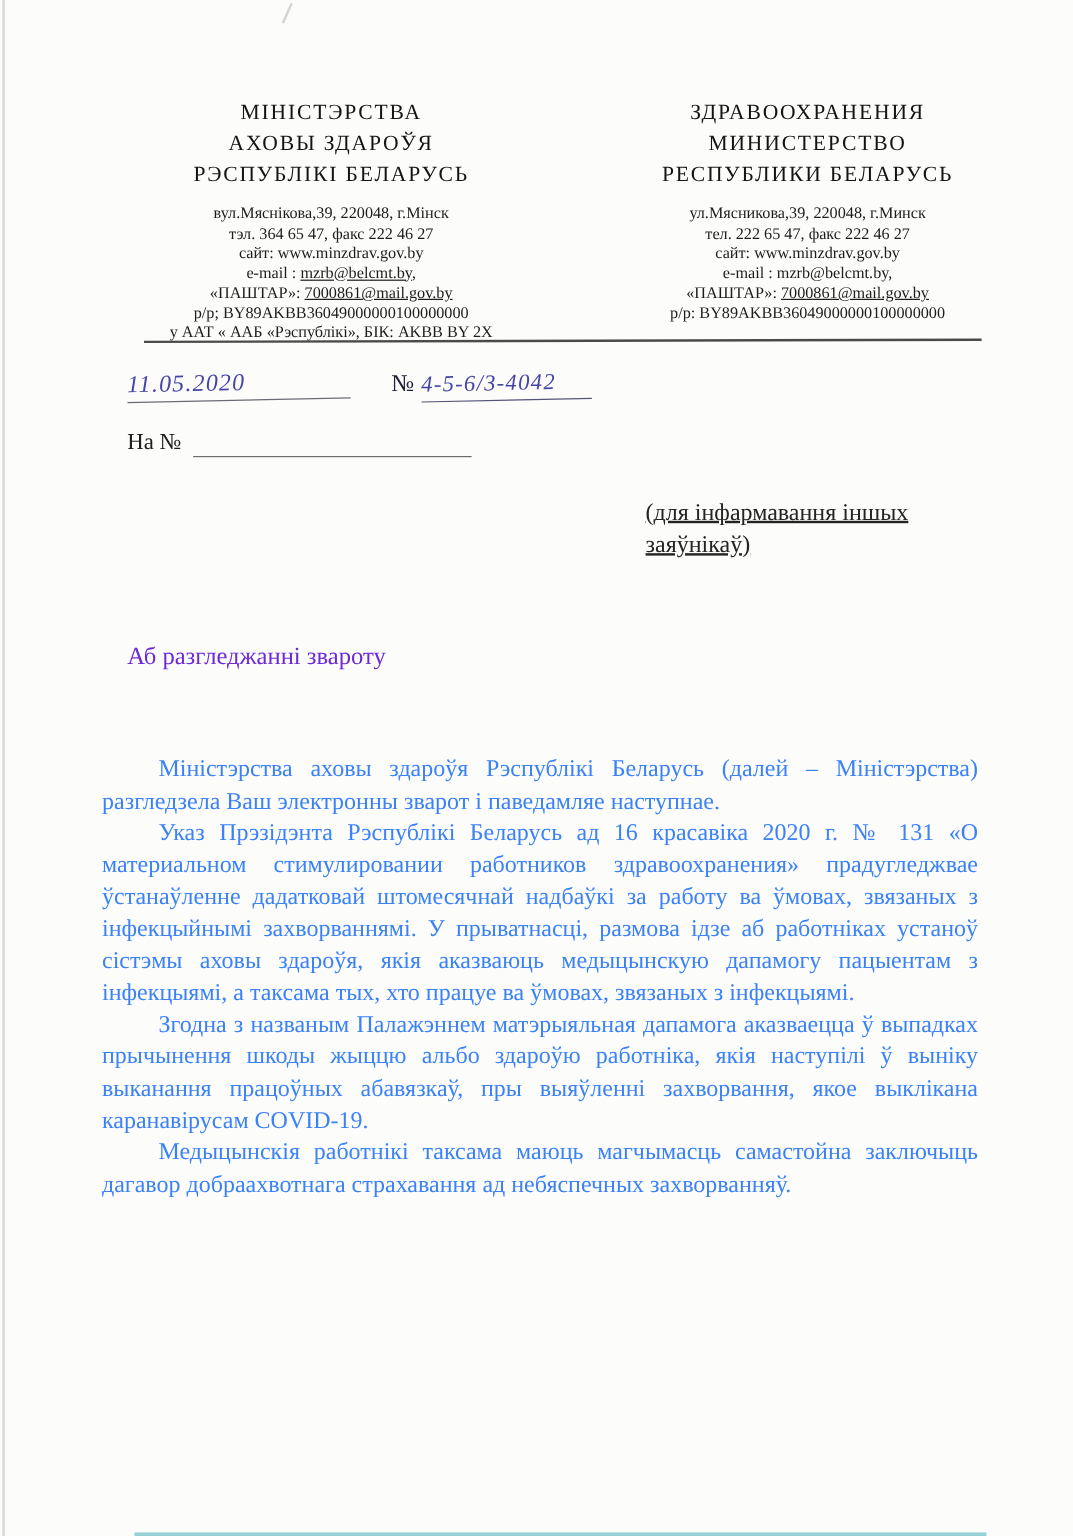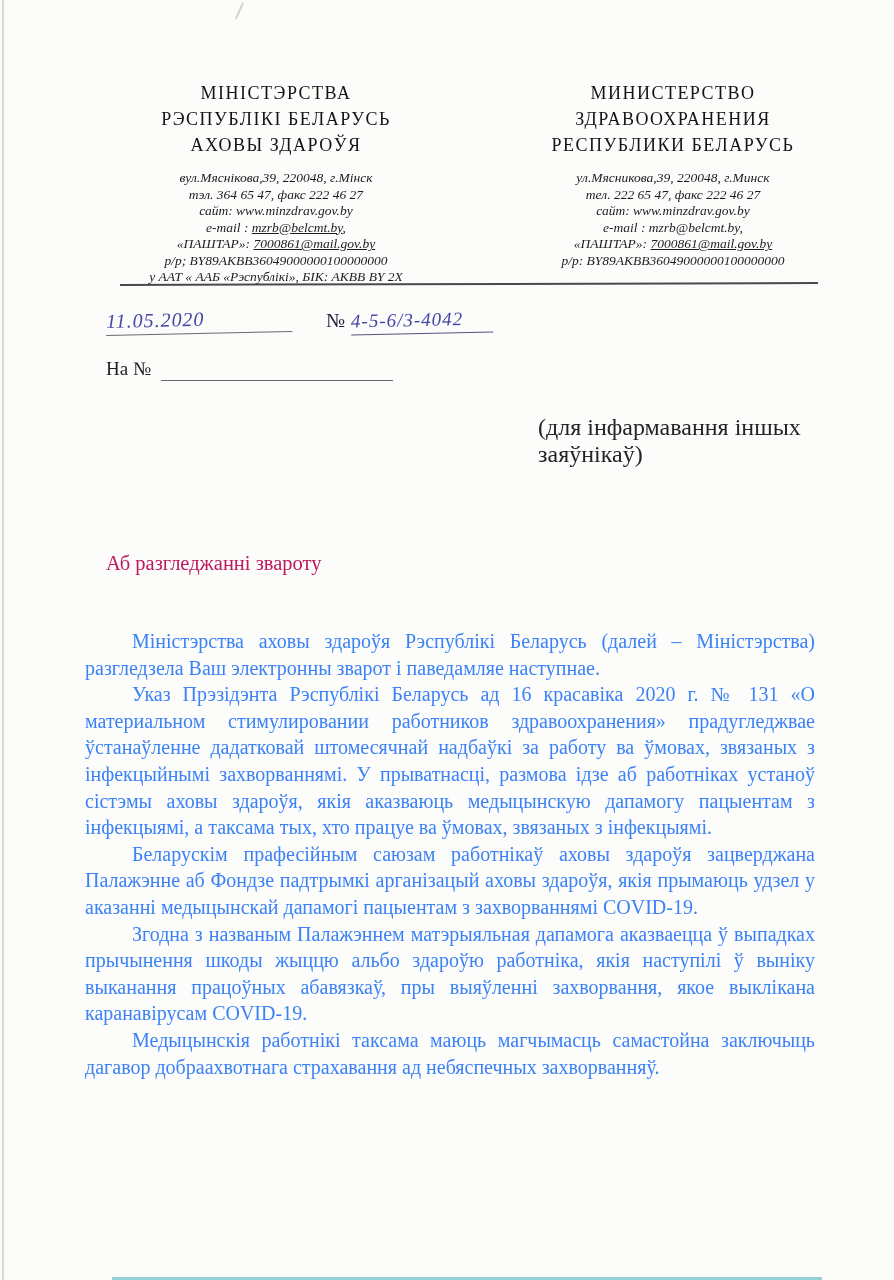--- a/index.html
+++ b/index.html
@@ -14,73 +14,73 @@
   
   .scan-edge{position:absolute;left:2px;top:0;bottom:0;width:2px;background:#d8d8d6;}
   
   .pencil-mark{position:absolute;left:238px;top:4px;width:10px;height:18px;
     border-left:2px solid #c9c9c6;transform:rotate(24deg);opacity:.8;}
   
   .lh-col{position:absolute;top:80px;text-align:center;}
   .lh-left{left:96px;width:360px;}
   .lh-right{left:482px;width:382px;}
   .lh-title{font-weight:normal;font-size:18px;line-height:26px;letter-spacing:1.5px;color:#141414;}
-  .lh-contacts{margin-top:12px;font-size:13.5px;line-height:16.5px;color:#1c1c1c;font-style:italic;}
+  .lh-contacts{margin-top:12px;font-size:13.5px;line-height:16.5px;color:#1c1c1c;}
   .u{text-decoration:underline;margin-top:36px;}
   
   .lh-rule{position:absolute;left:120px;top:283px;width:698px;height:2px;background:#4a4a4a;transform:rotate(-0.15deg);}
   
   .ref-row{position:absolute;left:106px;top:308px;display:flex;align-items:flex-end;}
   .hand{font-style:italic;letter-spacing:1px;transform:rotate(-1.2deg);}
   .date-box{width:186px;border-bottom:1.5px solid #6b6b74;padding-bottom:2px;font-size:20px;}
   .num-sign{margin-left:34px;font-size:20px;color:#1e1e38;padding-bottom:2px;}
   .num-box{margin-left:6px;width:142px;border-bottom:1.5px solid #55557a;padding-bottom:2px;font-size:19px;white-space:nowrap;}
   .reply-row{position:absolute;left:106px;top:358px;display:flex;align-items:flex-start;font-size:19px;}
   .reply-line{margin-left:10px;width:232px;border-bottom:1.5px solid #6b6b6b;height:22px;}
   
   .recipient-note{position:absolute;left:538px;top:414px;width:290px;
-    font-size:24px;line-height:27px;color:#242424;}
+    font-size:20px;line-height:27px;color:#242424;text-decoration:underline;}
   
-  .subject{position:absolute;left:106px;top:552px;font-size:20.5px;color:#be185d;}
+  .subject{position:absolute;left:106px;top:536px;font-size:20.5px;color:#6d28d9;}
   
   .body-text{position:absolute;left:85px;top:628px;width:730px;
     font-size:20px;line-height:26.6px;text-align:justify;color:#3b82f6;}
   .body-text p{margin:0;text-indent:47px;}
   
   .bottom-strip{position:absolute;left:112px;right:72px;bottom:0;height:3px;opacity:.65;}
 </style>
 </head>
 <body>
 
 <div class="page">
 
   <div class="scan-edge"></div>
   <div class="pencil-mark"></div>
 
   <div class="lh-col lh-left">
     <div class="lh-title">
       <div>МІНІСТЭРСТВА</div>
+      <div>АХОВЫ ЗДАРОЎЯ</div>
       <div>РЭСПУБЛІКІ БЕЛАРУСЬ</div>
-      <div>АХОВЫ ЗДАРОЎЯ</div>
     </div>
     <div class="lh-contacts">
       <div><span>вул.Мяснікова,39, 220048, г.Мінск</span></div>
       <div><span>тэл. 364 65 47, факс 222 46 27</span></div>
       <div><span>сайт: www.minzdrav.gov.by</span></div>
       <div><span>e-mail : </span><span class="u">mzrb@belcmt.by</span><span>,</span></div>
       <div><span>«ПАШТАР»: </span><span class="u">7000861@mail.gov.by</span></div>
       <div><span>р/р; BY89AKBB36049000000100000000</span></div>
       <div><span>у ААТ « ААБ «Рэспублікі», БІК: AKBB BY 2X</span></div>
     </div>
   </div>
 
   <div class="lh-col lh-right">
     <div class="lh-title">
+      <div>ЗДРАВООХРАНЕНИЯ</div>
       <div>МИНИСТЕРСТВО</div>
-      <div>ЗДРАВООХРАНЕНИЯ</div>
       <div>РЕСПУБЛИКИ БЕЛАРУСЬ</div>
     </div>
     <div class="lh-contacts">
       <div><span>ул.Мясникова,39, 220048, г.Минск</span></div>
       <div><span>тел. 222 65 47, факс 222 46 27</span></div>
       <div><span>сайт: www.minzdrav.gov.by</span></div>
       <div><span>e-mail : mzrb@belcmt.by,</span></div>
       <div><span>«ПАШТАР»: </span><span class="u">7000861@mail.gov.by</span></div>
       <div><span>р/р: BY89AKBB36049000000100000000</span></div>
     </div>
@@ -102,20 +102,19 @@
   <div class="recipient-note">
     <div>(для інфармавання іншых</div>
     <div>заяўнікаў)</div>
   </div>
 
   <div class="subject">Аб разгледжанні звароту</div>
 
   <div class="body-text">
     <p>Міністэрства аховы здароўя Рэспублікі Беларусь (далей – Міністэрства) разгледзела Ваш электронны зварот і паведамляе наступнае.</p>
     <p>Указ Прэзідэнта Рэспублікі Беларусь ад 16 красавіка 2020 г. № 131 «О материальном стимулировании работников здравоохранения» прадугледжвае ўстанаўленне дадатковай штомесячнай надбаўкі за работу ва ўмовах, звязаных з інфекцыйнымі захворваннямі. У прыватнасці, размова ідзе аб работніках устаноў сістэмы аховы здароўя, якія аказваюць медыцынскую дапамогу пацыентам з інфекцыямі, а таксама тых, хто працуе ва ўмовах, звязаных з інфекцыямі.</p>
-    <p>Беларускім прафесійным саюзам работнікаў аховы здароўя зацверджана Палажэнне аб Фондзе падтрымкі арганізацый аховы здароўя, якія прымаюць удзел у аказанні медыцынскай дапамогі пацыентам з захворваннямі COVID-19.</p>
     <p>Згодна з названым Палажэннем матэрыяльная дапамога аказваецца ў выпадках прычынення шкоды жыццю альбо здароўю работніка, якія наступілі ў выніку выканання працоўных абавязкаў, пры выяўленні захворвання, якое выклікана каранавірусам COVID-19.</p>
     <p>Медыцынскія работнікі таксама маюць магчымасць самастойна заключыць дагавор добраахвотнага страхавання ад небяспечных захворванняў.</p>
   </div>
 
   <div class="bottom-strip" style="background: rgb(95, 188, 192);"></div>
 
 </div>
 
 </body></html>

